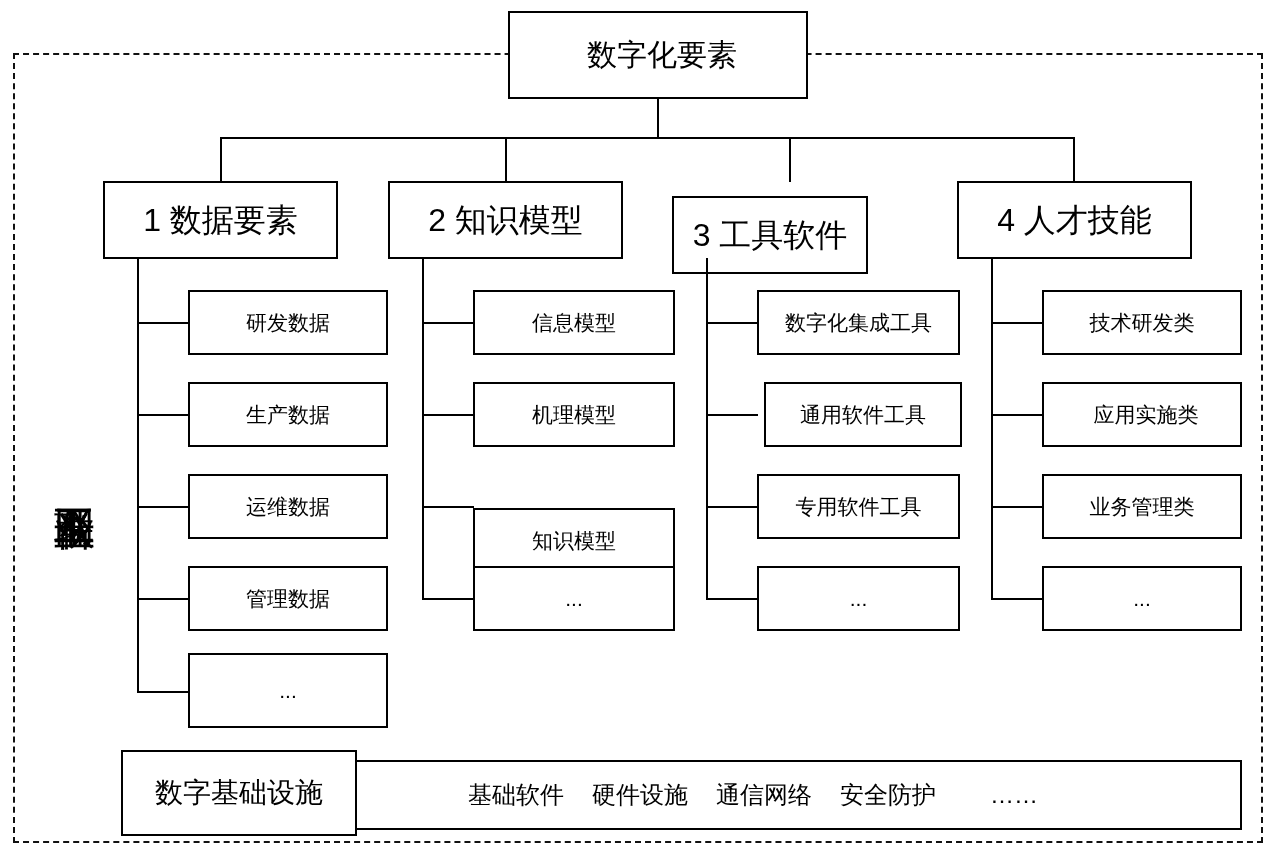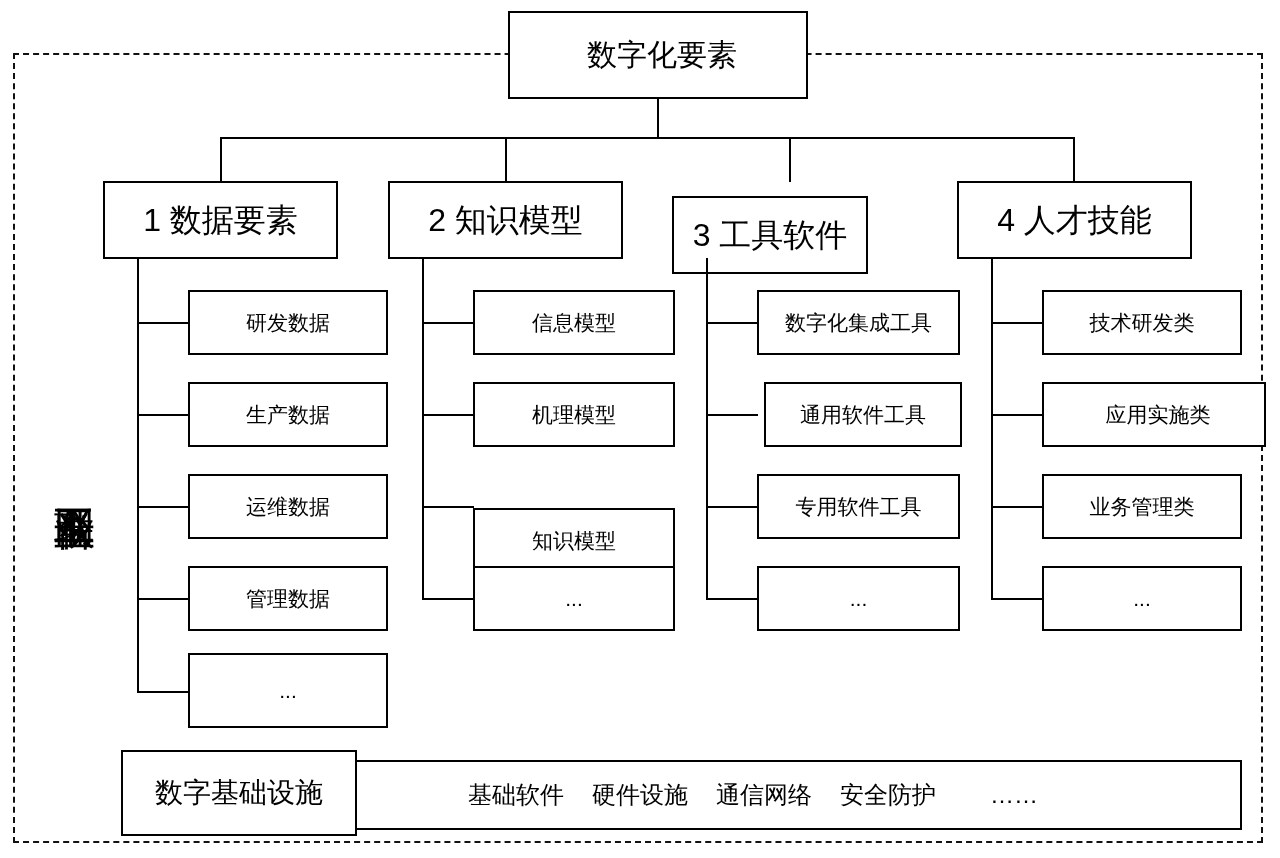--- a/index.html
+++ b/index.html
@@ -171,21 +171,21 @@
   <div class="box leaf" style="left:757px; top:474px; width:203px; height:65px;">专用软件工具</div>
   <div class="box leaf ellipsis" style="left:757px; top:566px; width:203px; height:65px;">...</div>
 
   <div class="box cat" style="left:957px; top:181px; width:235px; height:78px;">4 人才技能</div>
   <div class="line-v" style="left:991px; top:258px; height:342px;"></div>
   <div class="line-h" style="left:991px; top:322px; width:52px;"></div>
   <div class="line-h" style="left:991px; top:414px; width:52px;"></div>
   <div class="line-h" style="left:991px; top:506px; width:52px;"></div>
   <div class="line-h" style="left:991px; top:598px; width:52px;"></div>
   <div class="box leaf" style="left:1042px; top:290px; width:200px; height:65px;">技术研发类</div>
-  <div class="box leaf" style="left:1042px; top:382px; width:224px; height:65px;padding-left:8px;">应用实施类</div>
+  <div class="box leaf" style="left:1042px; top:382px; width:200px; height:65px;padding-left:8px;">应用实施类</div>
   <div class="box leaf" style="left:1042px; top:474px; width:200px; height:65px;">业务管理类</div>
   <div class="box leaf ellipsis" style="left:1042px; top:566px; width:200px; height:65px;">...</div>
 
   <div class="infra-bar" style="left:200px; top:760px; width:1042px; height:70px;"></div>
   <div class="infra-label" style="left:121px; top:750px; width:236px; height:86px;">数字基础设施</div>
   <div class="infra-items" style="left:468px; top:777px; height:36px;">
     <span style="margin-right:28px;">基础软件</span>
     <span style="margin-right:28px;">硬件设施</span>
     <span style="margin-right:28px;">通信网络</span>
     <span style="margin-right:54px;">安全防护</span>

